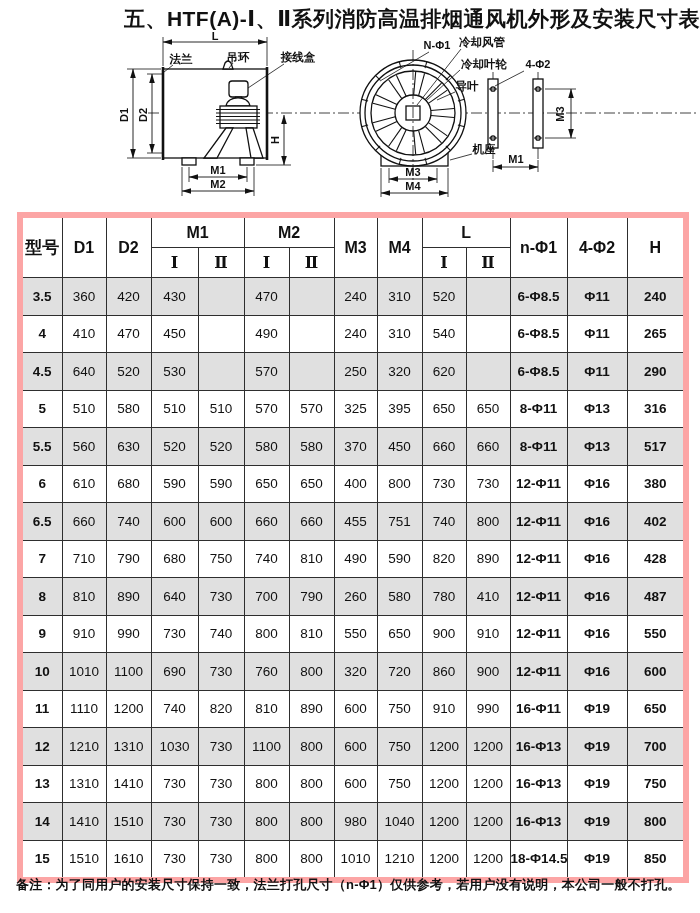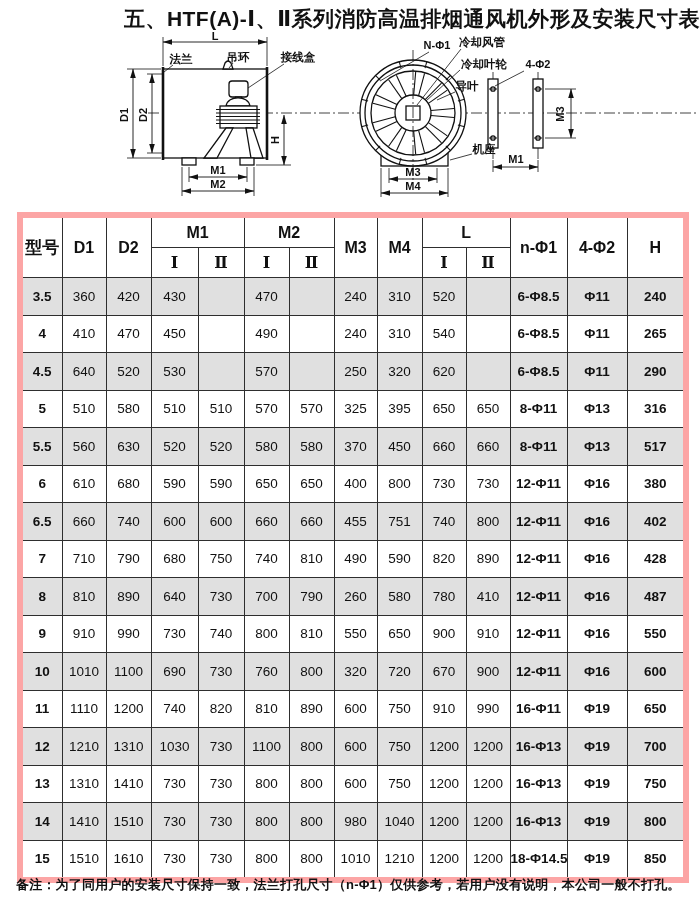--- a/index.html
+++ b/index.html
@@ -454,21 +454,21 @@
       <tr class="shade">
         <td class="b">10</td>
         <td>1010</td>
         <td>1100</td>
         <td>690</td>
         <td>730</td>
         <td>760</td>
         <td>800</td>
         <td>320</td>
         <td>720</td>
-        <td>670</td>
+        <td>860</td>
         <td>900</td>
         <td class="b">12-Φ11</td>
         <td class="b">Φ16</td>
         <td class="b">600</td>
       </tr>
       <tr>
         <td class="b">11</td>
         <td>1110</td>
         <td>1200</td>
         <td>740</td>

